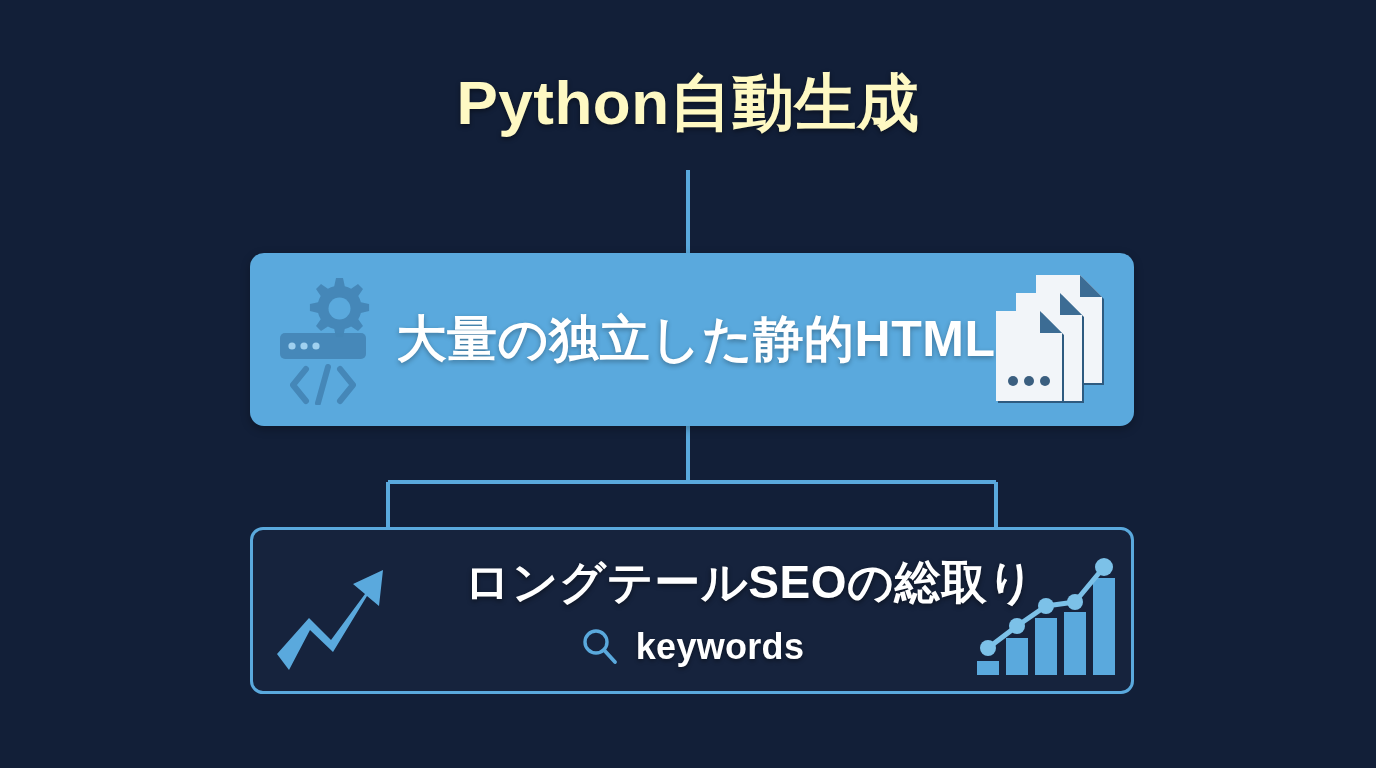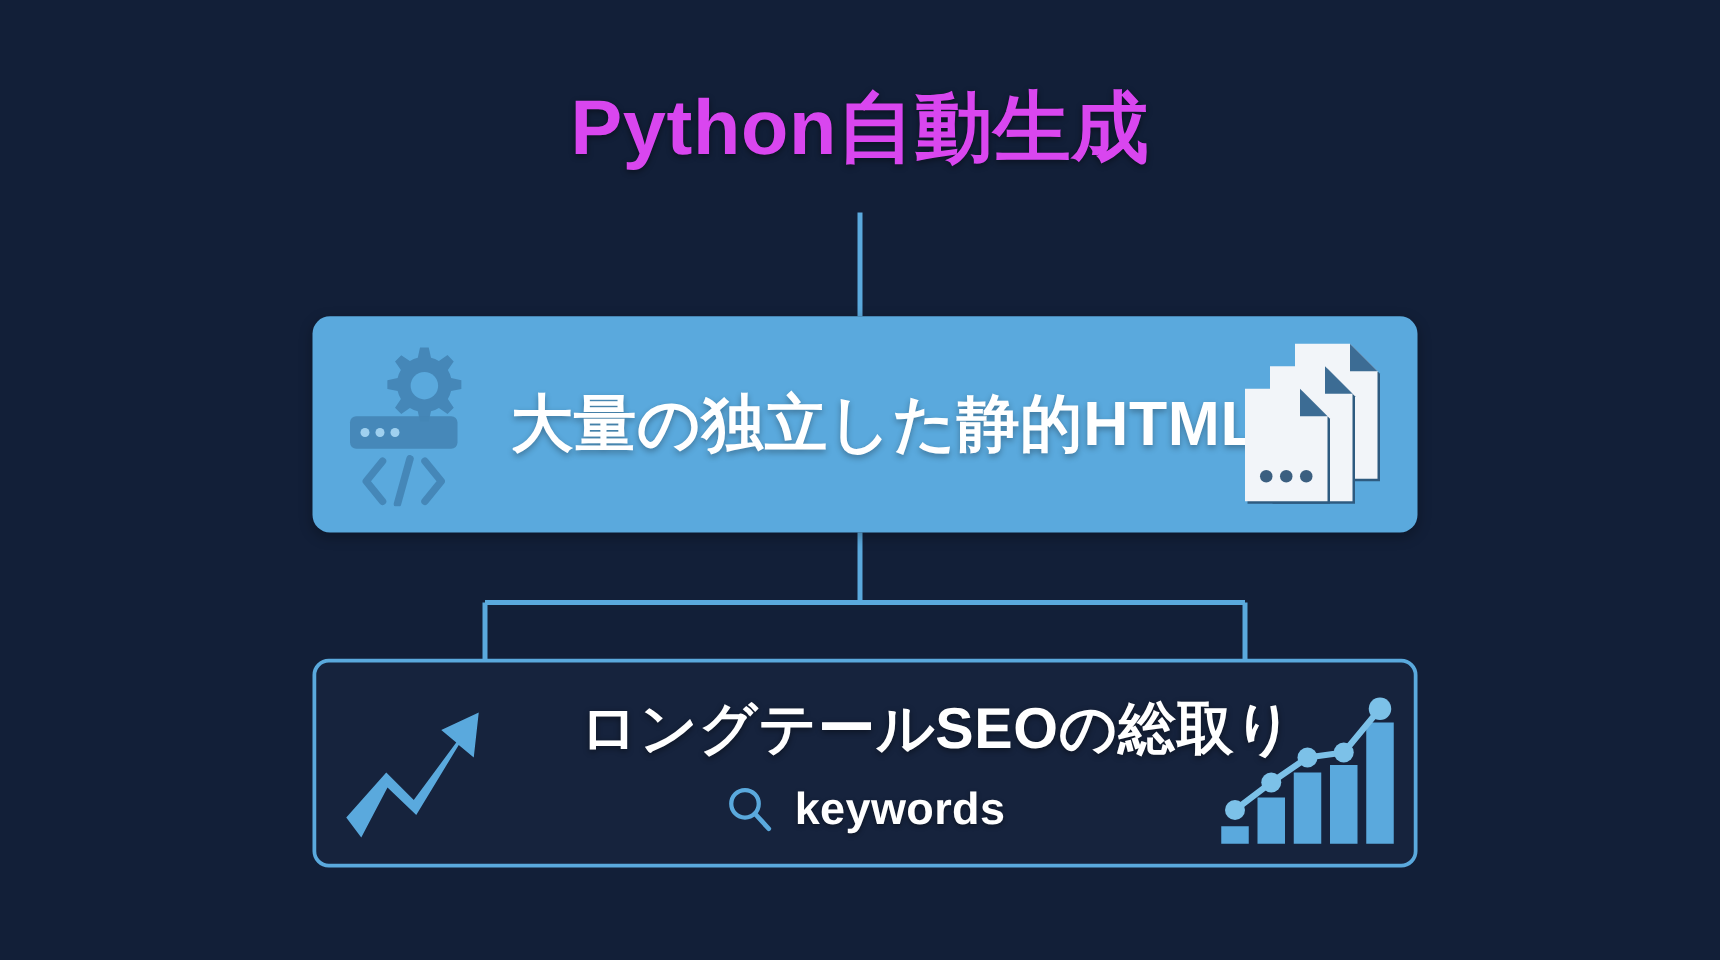--- a/index.html
+++ b/index.html
@@ -19,21 +19,21 @@
     inset: 0;
   }
 
   
   .title {
     position: absolute;
     left: 0;
     top: 72px;
     width: 1376px;
     text-align: center;
-    color: #d946ef;
+    color: #fef9c3;
     font-size: 62px;
     font-weight: bold;
     letter-spacing: 0.5px;
     line-height: 1;
     text-shadow: 0 2px 5px rgba(0,0,0,0.45);
     white-space: nowrap;
   }
 
   
   .connectors {
@@ -51,21 +51,21 @@
     left: 250px;
     top: 253px;
     width: 884px;
     height: 173px;
     background: #5aa9dd;
     border-radius: 14px;
     box-shadow: 0 3px 10px rgba(0,0,0,0.28);
   }
   .box-html .label {
     position: absolute;
-    left: 16px;
+    left: 4px;
     top: 0;
     width: 884px;
     height: 173px;
     display: flex;
     align-items: center;
     justify-content: center;
     color: #ffffff;
     font-size: 50px;
     font-weight: bold;
     letter-spacing: 0.5px;
@@ -111,21 +111,21 @@
     letter-spacing: 0.5px;
     text-shadow: 0 2px 5px rgba(0,0,0,0.45);
     white-space: nowrap;
   }
   .kw-row {
     position: absolute;
     left: 0;
     top: 96px;
     width: 878px;
     display: flex;
-    align-items: center;
+    align-items: flex-start;
     justify-content: center;
     gap: 16px;
   }
   .kw-row .kw-text {
     color: #ffffff;
     font-size: 36px;
     font-weight: bold;
     letter-spacing: 0.3px;
     text-shadow: 0 2px 4px rgba(0,0,0,0.4);
     white-space: nowrap;

